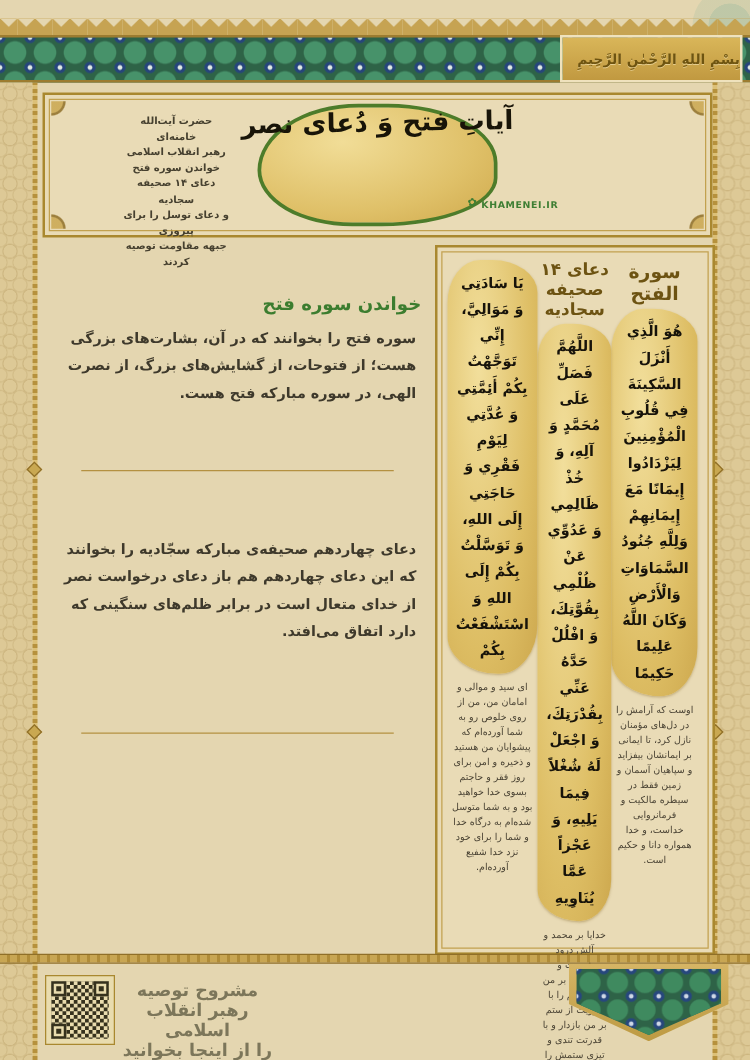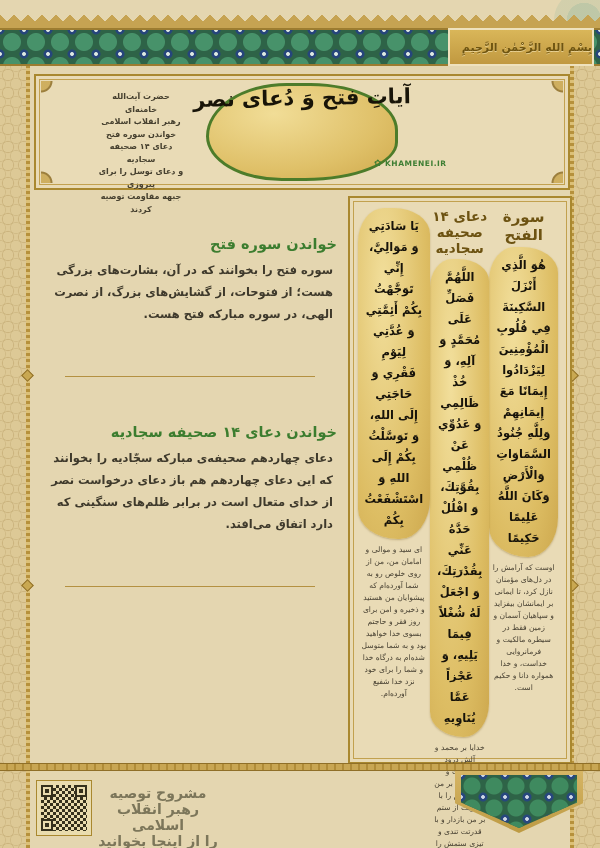--- a/index.html
+++ b/index.html
@@ -161,21 +161,20 @@
     </div>
 
   </div>
 
   <div class="sec s1">
     <h3>خواندن سوره فتح</h3>
     <p>سوره فتح را بخوانند که در آن، بشارت‌های بزرگی هست؛ از فتوحات، از گشایش‌های بزرگ، از نصرت الهی، در سوره مبارکه فتح هست.</p>
   </div>
   <div class="divider d1"></div>
   <div class="sec s2">
-    <h3>خواندن دعای ۱۴ صحیفه سجادیه</h3>
     <p>دعای چهاردهم صحیفه‌ی مبارکه سجّادیه را بخوانند که این دعای چهاردهم هم باز دعای درخواست نصر از خدای متعال است در برابر ظلم‌های سنگینی که دارد اتفاق می‌افتد.</p>
   </div>
   <div class="divider d2"></div>
 
   <div class="right-panel">
     <div>
       <h3 class="prayer-title">سورة الفتح</h3>
       <div class="cloud">
         <p class="arabic">هُوَ الَّذِي أَنْزَلَ السَّكِينَةَ فِي قُلُوبِ الْمُؤْمِنِينَ لِيَزْدَادُوا إِيمَانًا مَعَ إِيمَانِهِمْ وَلِلَّهِ جُنُودُ السَّمَاوَاتِ وَالْأَرْضِ وَكَانَ اللَّهُ عَلِيمًا حَكِيمًا</p>
       </div>

